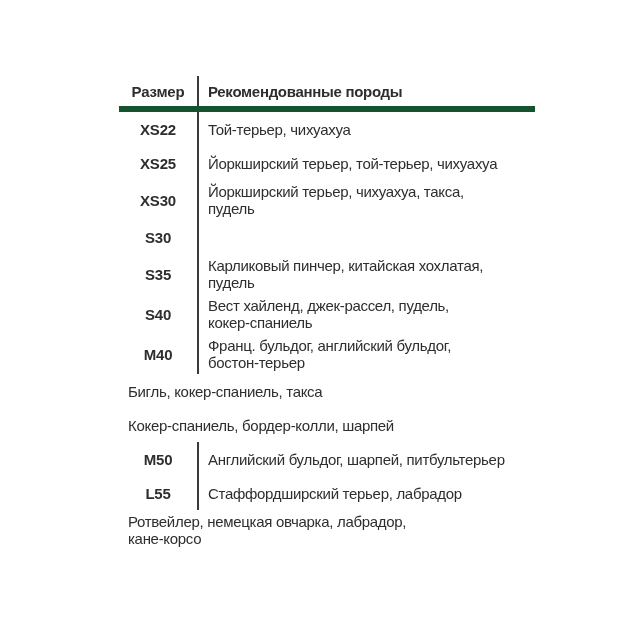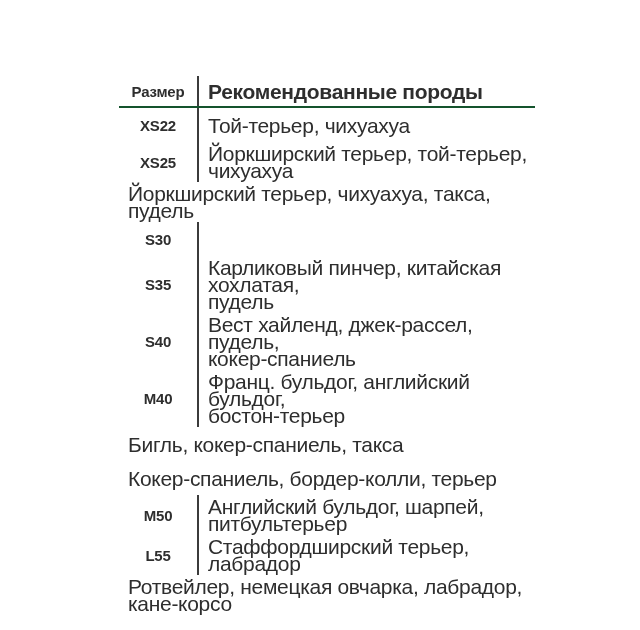--- a/index.html
+++ b/index.html
@@ -17,21 +17,21 @@
   .size-chart {
     margin: 76px 0 0 119px;
     width: 416px;
   }
   .row {
     display: flex;
     align-items: center;
   }
   .header-row {
     height: 30px;
-    border-bottom: 2px solid #14532d;
+    border-bottom: 6px solid #14532d;
     font-weight: bold;
   }
   .body-row {
     min-height: 34px;
   }
   .col-size {
     width: 80px;
     flex: 0 0 80px;
     align-self: stretch;
     border-right: 2px solid #3b3b3b;
@@ -41,21 +41,21 @@
     text-align: center;
     font-weight: bold;
     font-size: 15px;
     letter-spacing: -0.2px;
     padding: 3px 0;
     box-sizing: border-box;
   }
   .col-breeds {
     flex: 1;
     padding: 3px 0 3px 9px;
-    font-size: 21px;
+    font-size: 15px;
     line-height: 17px;
     letter-spacing: -0.3px;
     white-space: pre-line;
   }
   .header-row .col-breeds {
     font-weight: bold;
     white-space: nowrap;
   }
 </style>
 </head>
@@ -72,20 +72,21 @@
     <div class="col-size">XS22</div>
     <div class="col-breeds">Той-терьер, чихуахуа</div>
   </div>
 
   <div class="row body-row">
     <div class="col-size">XS25</div>
     <div class="col-breeds">Йоркширский терьер, той-терьер, чихуахуа</div>
   </div>
 
   <div class="row body-row">
+    <div class="col-size">XS30</div>
     <div class="col-breeds">Йоркширский терьер, чихуахуа, такса,
 пудель</div>
   </div>
 
   <div class="row body-row">
     <div class="col-size">S30</div>
   </div>
 
   <div class="row body-row">
     <div class="col-size">S35</div>
@@ -103,21 +104,21 @@
     <div class="col-size">M40</div>
     <div class="col-breeds">Франц. бульдог, английский бульдог,
 бостон-терьер</div>
   </div>
 
   <div class="row body-row">
     <div class="col-breeds">Бигль, кокер-спаниель, такса</div>
   </div>
 
   <div class="row body-row">
-    <div class="col-breeds">Кокер-спаниель, бордер-колли, терьер</div>
+    <div class="col-breeds">Кокер-спаниель, бордер-колли, шарпей</div>
   </div>
 
   <div class="row body-row">
     <div class="col-size">M50</div>
     <div class="col-breeds">Английский бульдог, шарпей, питбультерьер</div>
   </div>
 
   <div class="row body-row">
     <div class="col-size">L55</div>
     <div class="col-breeds">Стаффордширский терьер, лабрадор</div>

